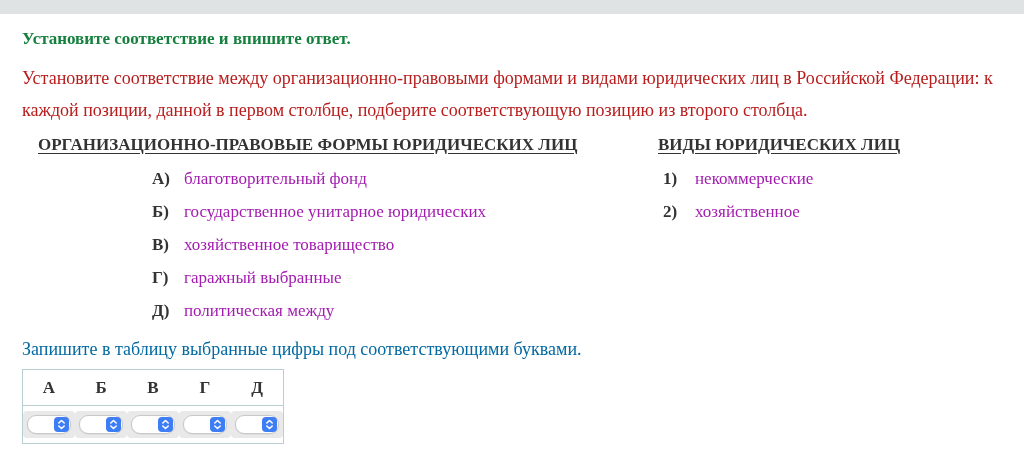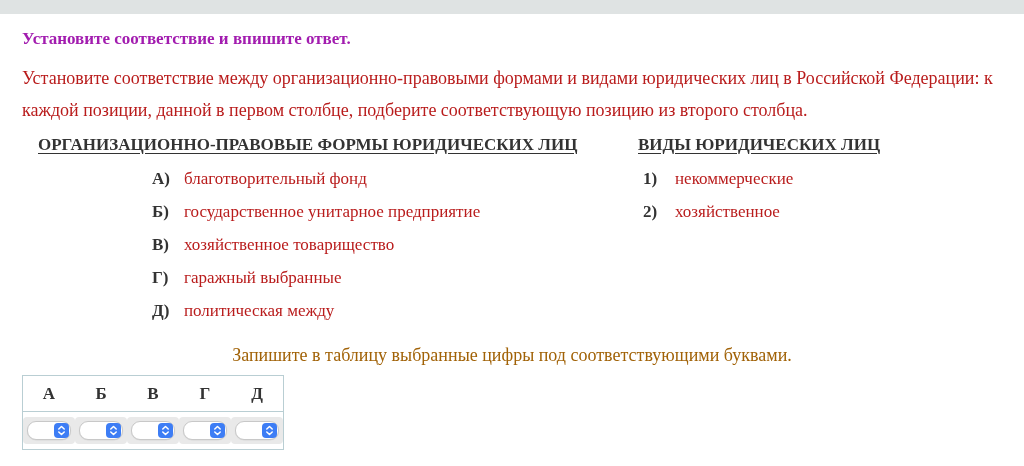--- a/index.html
+++ b/index.html
@@ -17,33 +17,34 @@
     height: 14px;
     background: #dfe3e3;
   }
   .content {
     padding: 0 22px;
   }
   .title {
     margin: 15px 0 0 0;
     font-size: 17px;
     font-weight: bold;
-    color: #a21caf;
+    color: #15803d;
   }
   .desc {
     margin: 13px 0 0 0;
     font-size: 18px;
     line-height: 32px;
     color: #b91c1c;
     max-width: 980px;
   }
   .match {
     display: grid;
     grid-template-columns: 616px auto;
     margin-top: 9px;
+    gap: 20px;
   }
   .col-header {
     font-size: 17px;
     font-weight: bold;
     color: #333333;
     text-decoration: underline;
     text-underline-offset: 3px;
     white-space: nowrap;
   }
   .match-left .col-header { margin-left: 16px; }
@@ -55,26 +56,25 @@
     font-size: 17px;
   }
   .match-left .item { padding-left: 130px; }
   .match-right .item { padding-left: 5px; }
   .item-label {
     font-weight: bold;
     width: 32px;
     flex: 0 0 32px;
     color: #333333;
   }
-  .item-text { color: #b91c1c; }
+  .item-text { color: #a21caf; }
   .instruction {
-    margin: 18px 0 0 0;
+    margin: 12px 0 0 0;
     font-size: 18px;
-    color: #a16207;
-    text-align: center;
+    color: #0369a1;
   }
   table.answer-table {
     margin-top: 9px;
     border-collapse: collapse;
     border: 1px solid #b9ced3;
   }
   table.answer-table th {
     width: 51px;
     height: 36px;
     font-size: 17px;
@@ -147,21 +147,21 @@
 
     <div class="match-left">
       <div class="col-header">ОРГАНИЗАЦИОННО-ПРАВОВЫЕ ФОРМЫ ЮРИДИЧЕСКИХ ЛИЦ</div>
       <div class="items">
         <div class="item">
           <span class="item-label">А)</span>
           <span class="item-text">благотворительный фонд</span>
         </div>
         <div class="item">
           <span class="item-label">Б)</span>
-          <span class="item-text">государственное унитарное предприятие</span>
+          <span class="item-text">государственное унитарное юридических</span>
         </div>
         <div class="item">
           <span class="item-label">В)</span>
           <span class="item-text">хозяйственное товарищество</span>
         </div>
         <div class="item">
           <span class="item-label">Г)</span>
           <span class="item-text">гаражный выбранные</span>
         </div>
         <div class="item">

